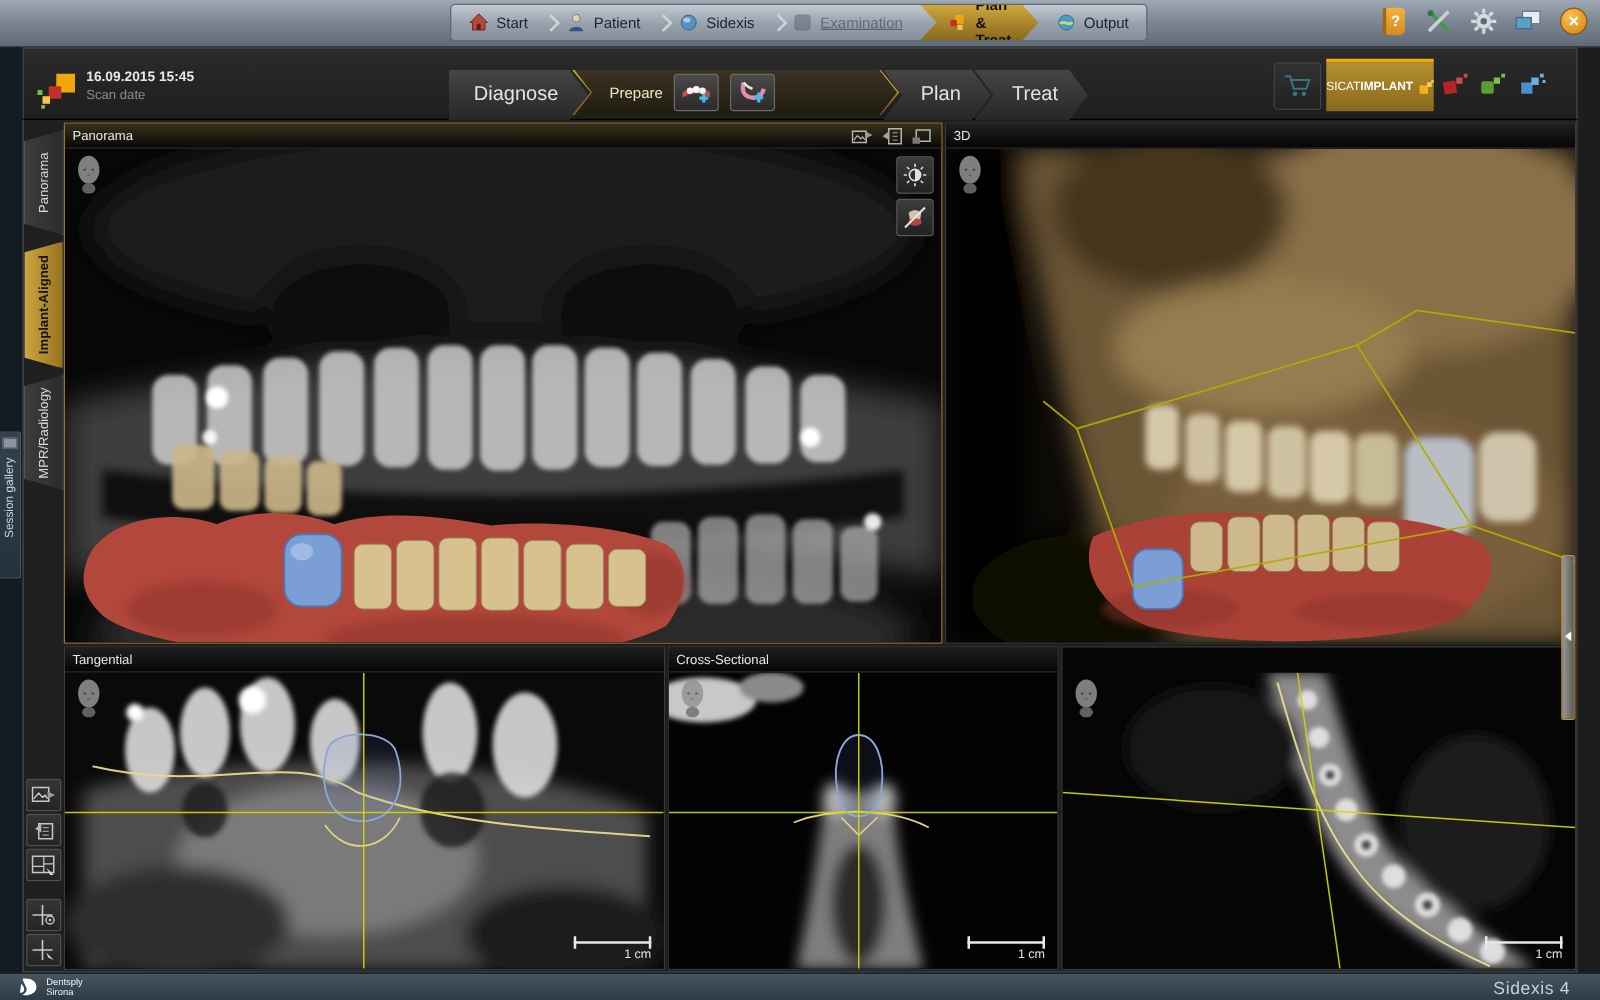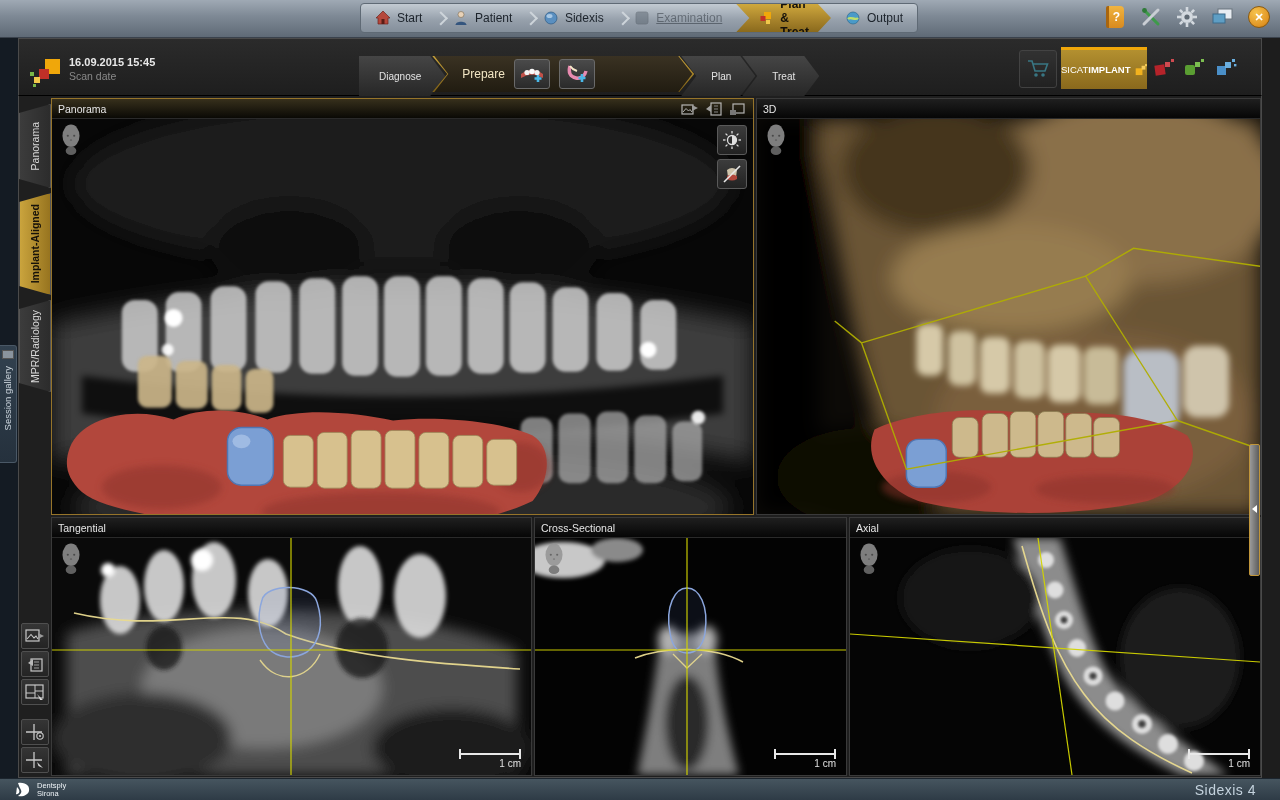--- a/index.html
+++ b/index.html
@@ -45,21 +45,21 @@
   
   .toolbar{position:absolute;left:18px;top:38px;width:1244px;height:58px;
     background:linear-gradient(#2b2b2b,#1e1e1e);border:1px solid #4a4a4a;border-bottom:1px solid #000;}
   .sicat-logo{position:absolute;left:14px;top:20px;width:30px;height:28px;}
   .sq{position:absolute;}
   .scan-info{position:absolute;left:50px;top:16px;line-height:14px;}
   .scan-dt{font-size:11px;color:#e8e8e8;font-weight:bold;}
   .scan-lbl{font-size:10.5px;color:#8a8a8a;}
 
   .steps{position:absolute;left:340px;top:17px;height:40px;display:flex;}
-  .step{height:40px;display:flex;align-items:center;justify-content:center;font-size:10px;color:#e4e4e4;
+  .step{height:40px;display:flex;align-items:center;justify-content:center;font-size:16px;color:#e4e4e4;
     background:linear-gradient(#454545,#272727);cursor:pointer;
     clip-path:polygon(0 0,calc(100% - 15px) 0,100% 50%,calc(100% - 15px) 100%,0 100%,15px 50%);
     padding:0 24px 0 30px;margin-left:-13px;}
   .step.first{clip-path:polygon(0 0,calc(100% - 15px) 0,100% 50%,calc(100% - 15px) 100%,0 100%);padding-left:20px;margin-left:0;}
   .step-prepare-outer{height:36px;margin-left:-13px;
     clip-path:polygon(0 0,calc(100% - 15px) 0,100% 50%,calc(100% - 15px) 100%,0 100%,15px 50%);
     background:linear-gradient(#c8a23a,#7c5e15);display:flex;align-items:center;cursor:pointer;}
   .step-prepare-inner{height:36px;margin:2px;flex:1;display:flex;align-items:center;gap:9px;
     clip-path:polygon(0 0,calc(100% - 14px) 0,100% 50%,calc(100% - 14px) 100%,0 100%,14px 50%);
     background:linear-gradient(#3a3223,#211c11);padding:0 26px 0 28px;font-size:12px;color:#f2e6c4;}
@@ -661,24 +661,20 @@
           <line x1="152" y1="0" x2="152" y2="237" stroke="#d2d400" stroke-width="1.2" opacity="0.95"></line>
         </svg>
         <div class="scalebar">
           <div class="bar"></div>
           <div class="lbl">1 cm</div>
         </div>
       </div>
     </div>
 
     <div class="panel" style="left:830px;top:421px;width:412px;height:259px;">
-      <div class="panel-h">
-        <span class="ttl">Axial</span>
-        <span class="spacer"></span>
-      </div>
       <div class="canvas">
         <svg class="headico" viewBox="0 0 24 30">
           <ellipse cx="12" cy="12" rx="8" ry="10.5" fill="#949494"></ellipse>
             <ellipse cx="12" cy="26" rx="5" ry="4" fill="#707070"></ellipse>
           <circle cx="9" cy="12" r="1" fill="#555"></circle>
             <circle cx="15" cy="12" r="1" fill="#555"></circle>
             <path d="M11 16 H13" stroke="#666" stroke-width="1"></path>
         </svg>
         <svg class="art" viewBox="0 0 410 237" preserveAspectRatio="none">
           <defs>

